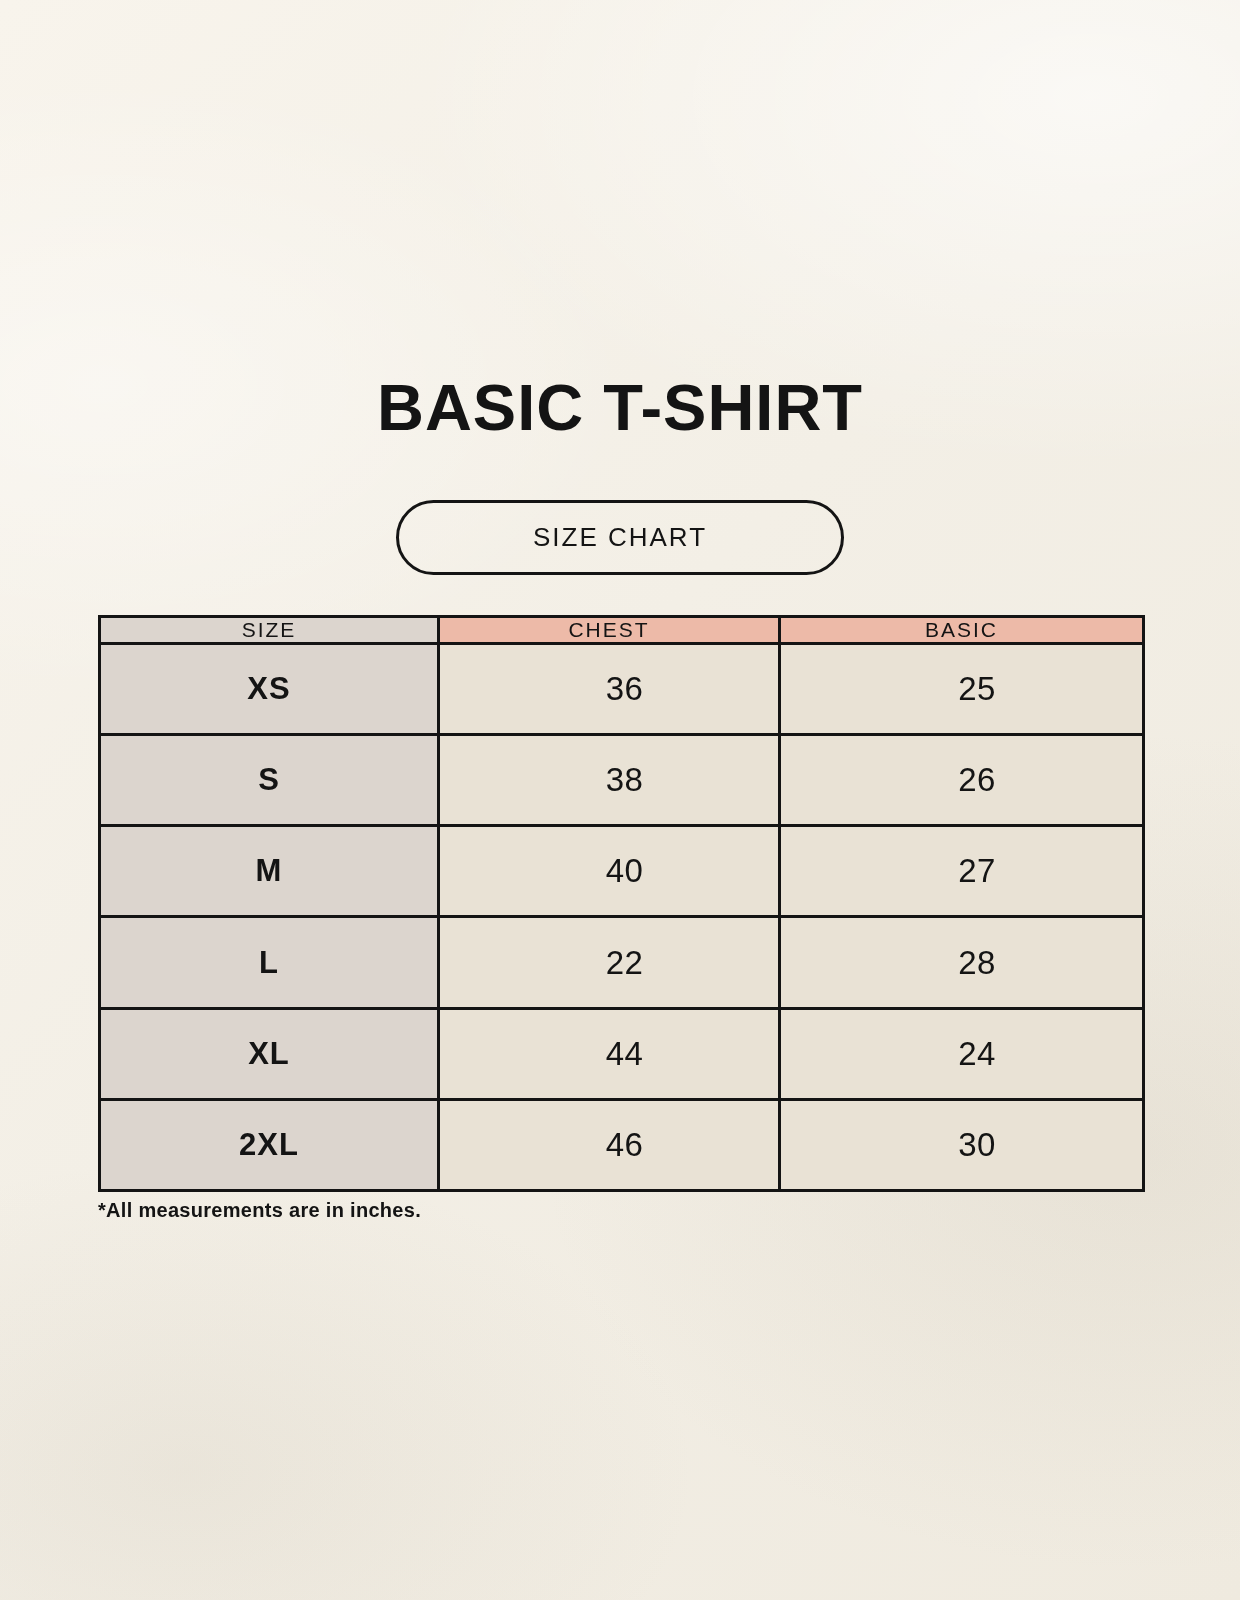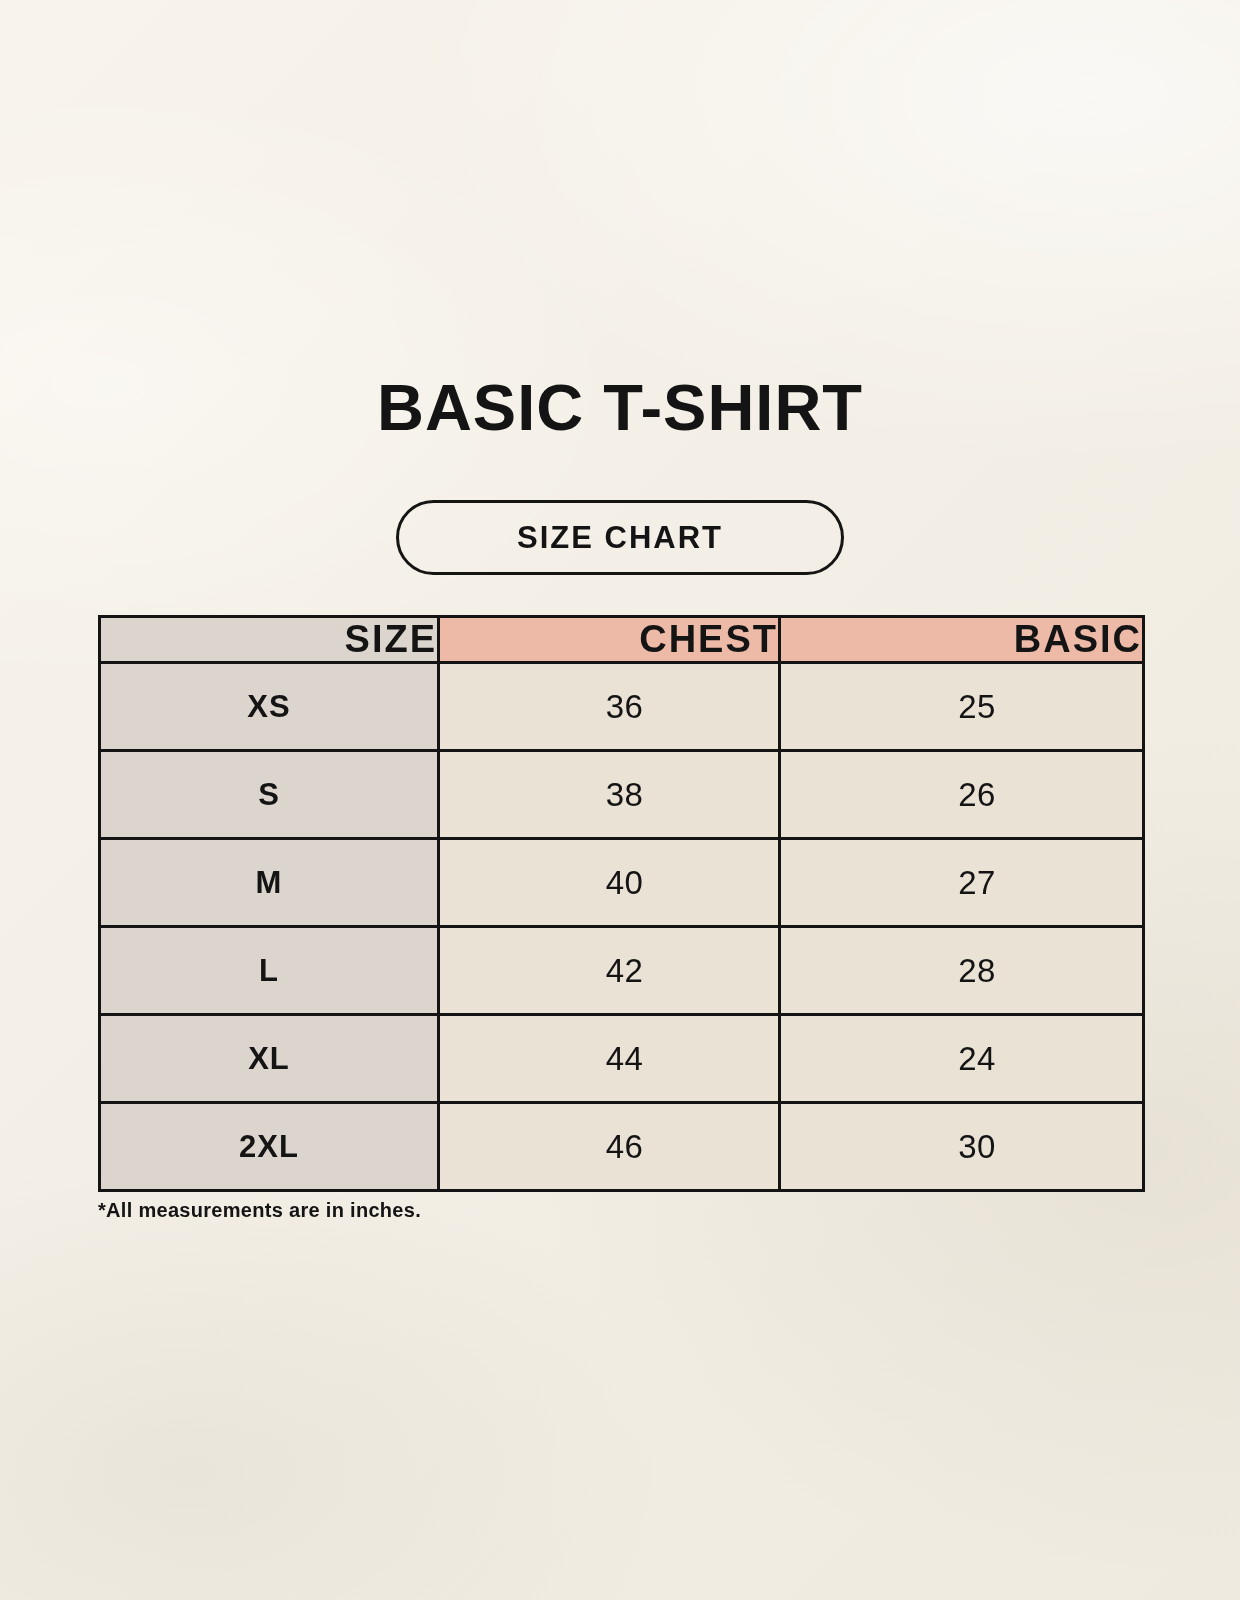--- a/index.html
+++ b/index.html
@@ -45,42 +45,41 @@
     top: 500px; left: 50%;
     transform: translateX(-50%);
     width: 448px; height: 75px;
     border: 3px solid var(--border);
     border-radius: 40px;
     display: flex; align-items: center; justify-content: center;
     background: transparent;
     cursor: pointer;
   }
   .size-chart-pill span {
-    font-size: 31px;
-    font-weight: 700;
+    font-size: 26px;
+    font-weight: 400;
     letter-spacing: 2px;
   }
   table.size-table {
     position: absolute;
     top: 615px; left: 98px;
     width: 1044px; height: 577px;
     border-collapse: collapse;
     table-layout: fixed;
   }
   table.size-table th, table.size-table td {
     border: 3px solid var(--border);
     text-align: center;
     vertical-align: middle;
     padding: 0;
   }
   table.size-table thead th {
-    font-size: 38px;
-    font-weight: 700;
+    font-size: 21px;
+    font-weight: 400;
     letter-spacing: 2px;
-    text-align: right;
   }
   table.size-table .c-size { background: var(--header-size-bg); }
   table.size-table .c-accent { background: var(--header-accent-bg); }
   table.size-table tbody th {
     background: var(--header-size-bg);
     font-size: 31px;
     font-weight: 700;
     letter-spacing: 1px;
   }
   table.size-table tbody td {
@@ -137,21 +136,21 @@
         <td>38</td>
         <td>26</td>
       </tr>
       <tr>
         <th>M</th>
         <td>40</td>
         <td>27</td>
       </tr>
       <tr>
         <th>L</th>
-        <td>42</td>
+        <td>22</td>
         <td>28</td>
       </tr>
       <tr>
         <th>XL</th>
         <td>44</td>
         <td>24</td>
       </tr>
       <tr>
         <th>2XL</th>
         <td>46</td>

